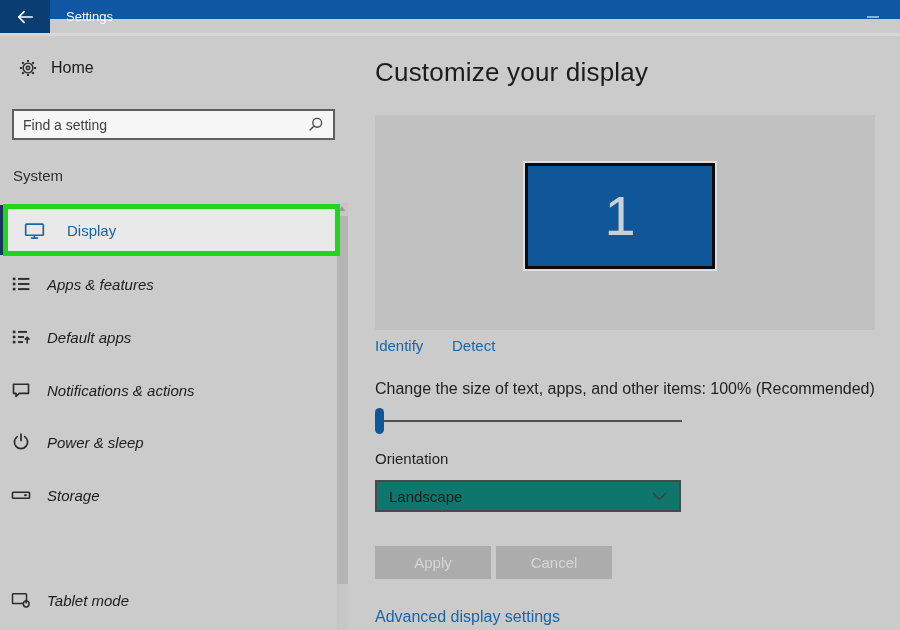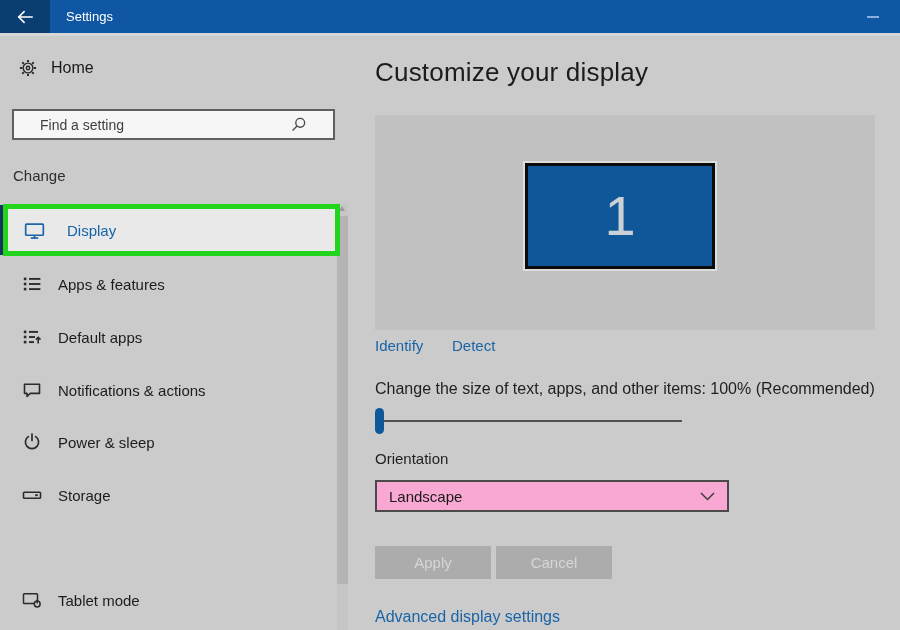--- a/index.html
+++ b/index.html
@@ -6,44 +6,44 @@
   html,body { width:900px; height:630px; overflow:hidden; }
   body {
     position:relative;
     background:#cbcbcb;
     font-family:"Liberation Sans", sans-serif;
     color:#1c1c1c;
   }
   svg { display:block; }
 
   
-  .titlebar { position:absolute; left:0; top:0; width:900px; height:33px; background:#0f57a2; z-index:10; }
+  .titlebar { position:absolute; left:0; top:0; width:900px; height:19px; background:#0f57a2; z-index:10; }
   .titlebar-shadow { position:absolute; left:0; top:33px; width:900px; height:3px; background:#d7d7d7; }
   .back-btn { position:absolute; left:0; top:0; width:50px; height:33px; background:#0a3e73; display:flex; align-items:center; justify-content:center; cursor:pointer; }
   .title-text { position:absolute; left:66px; top:0; height:33px; line-height:33px; color:#ffffff; font-size:13px; }
   .min-btn { position:absolute; right:6px; top:0; width:42px; height:33px; display:flex; align-items:center; justify-content:center; }
   .min-btn .dash { width:12px; height:2px; background:#8ab0de; }
 
   
   .sidebar { position:absolute; left:0; top:33px; width:352px; height:597px; }
   .home-row { position:absolute; left:19px; top:26px; display:flex; align-items:flex-end; gap:14px; cursor:pointer; }
   .home-label { font-size:16px; color:#1a1a1a; }
-  .search-box { position:absolute; left:12px; top:76px; width:323px; height:31px; background:#f6f6f6; border:2px solid #5f5f5f; display:flex; align-items:center; padding:0 26px; }
+  .search-box { position:absolute; left:12px; top:76px; width:323px; height:31px; background:#f6f6f6; border:2px solid #5f5f5f; display:flex; align-items:center; padding:0 9px; }
   .search-box input { flex:1; border:none; outline:none; background:transparent; font-family:"Liberation Sans", sans-serif; font-size:14px; color:#3f3f3f; }
   .search-box input::placeholder { color:#3f3f3f; opacity:1; }
   .system-header { position:absolute; left:13px; top:134px; font-size:15px; color:#2e2e2e; }
 
   .nav-display-row { position:absolute; left:0; top:172px; width:340px; height:50px; background:#e9e9e9; display:flex; align-items:center; cursor:pointer; }
   .accent-bar { width:7px; height:50px; background:#15355e; flex:0 0 auto; }
   .nav-display-row .nav-icon { margin-left:17px; }
   .nav-display-label { margin-left:22px; font-size:15px; color:#1464a8; }
 
   .green-box { position:absolute; left:3px; top:171px; width:337px; height:52px; border:5px solid #22d41c; z-index:6; pointer-events:none; }
 
-  .nav-item { position:absolute; left:0; width:336px; height:50px; display:flex; align-items:center; padding-left:22px; cursor:pointer; }
+  .nav-item { position:absolute; left:0; width:336px; height:50px; display:flex; align-items:center; padding-left:11px; cursor:pointer;font-style:italic; }
   .nav-item .nav-label { margin-left:16px; font-size:15px; color:#1c1c1c; }
   .nav-apps          { top:226px; }
   .nav-default       { top:279px; }
   .nav-notifications { top:332px; }
   .nav-power         { top:384px; }
   .nav-storage       { top:437px; }
   .nav-maps          { top:490px; }
   .nav-tablet        { top:542px;text-align:right; }
 
   .scrollbar { position:absolute; left:337px; top:170px; width:11px; height:427px; background:#c6c6c6; z-index:4; }
@@ -59,21 +59,21 @@
 
   .link { color:#1a64a8; font-size:15px; cursor:pointer; }
   .identify-link { position:absolute; left:0; top:304px; }
   .detect-link { position:absolute; left:77px; top:304px; }
 
   .scale-label { position:absolute; left:0; top:347px; font-size:16px; color:#1f1f1f; white-space:nowrap; }
   .slider-track { position:absolute; left:0; top:387px; width:307px; height:2px; background:#4f4f4f; cursor:pointer; }
   .slider-thumb { position:absolute; left:0; top:375px; width:9px; height:26px; border-radius:4.5px; background:#0e5799; cursor:pointer; }
 
   .orientation-label { position:absolute; left:0; top:417px; font-size:15px; color:#1f1f1f; }
-  .dropdown { position:absolute; left:0; top:447px; width:354px; height:32px; background:#f9a8d4; border:2px solid #4a4a4a; display:flex; align-items:center; justify-content:space-between; padding:0 12px; cursor:pointer; }
+  .dropdown { position:absolute; left:0; top:447px; width:306px; height:32px; background:#0f766e; border:2px solid #4a4a4a; display:flex; align-items:center; justify-content:space-between; padding:0 12px; cursor:pointer; }
   .dropdown-value { font-size:15px; color:#1a1a1a; }
 
   .btn { position:absolute; top:513px; width:116px; height:33px; background:#acacac; color:#d6d6d6; font-size:15px; display:flex; align-items:center; justify-content:center; cursor:default; }
   .apply-btn { left:0; }
   .cancel-btn { left:121px; }
   .advanced-link { position:absolute; left:0; top:575px; font-size:16px; }
 </style>
 </head>
 <body>
 
@@ -118,21 +118,21 @@
   <div class="search-box">
     <input type="text" placeholder="Find a setting" style="">
     <span>
       <svg width="17" height="17" viewBox="0 0 20 20" fill="none" stroke="#4a4a4a" stroke-width="1.6">
         <circle cx="12" cy="8" r="5.2"></circle>
           <line x1="8.3" y1="11.7" x2="3" y2="17"></line>
       </svg>
     </span>
   </div>
 
-  <div class="system-header">Change</div>
+  <div class="system-header">System</div>
 
   <div class="nav-display-row">
     <span class="accent-bar"></span>
     <span class="nav-icon">
       <svg width="21" height="21" viewBox="0 0 20 20" fill="none" stroke="#1a64a8" stroke-width="1.6">
         <rect x="1.6" y="4" width="16.8" height="10.5" rx="0.8"></rect>
         <line x1="10" y1="14.5" x2="10" y2="17"></line>
           <line x1="6.5" y1="17.2" x2="13.5" y2="17.2"></line>
       </svg>
     </span>

